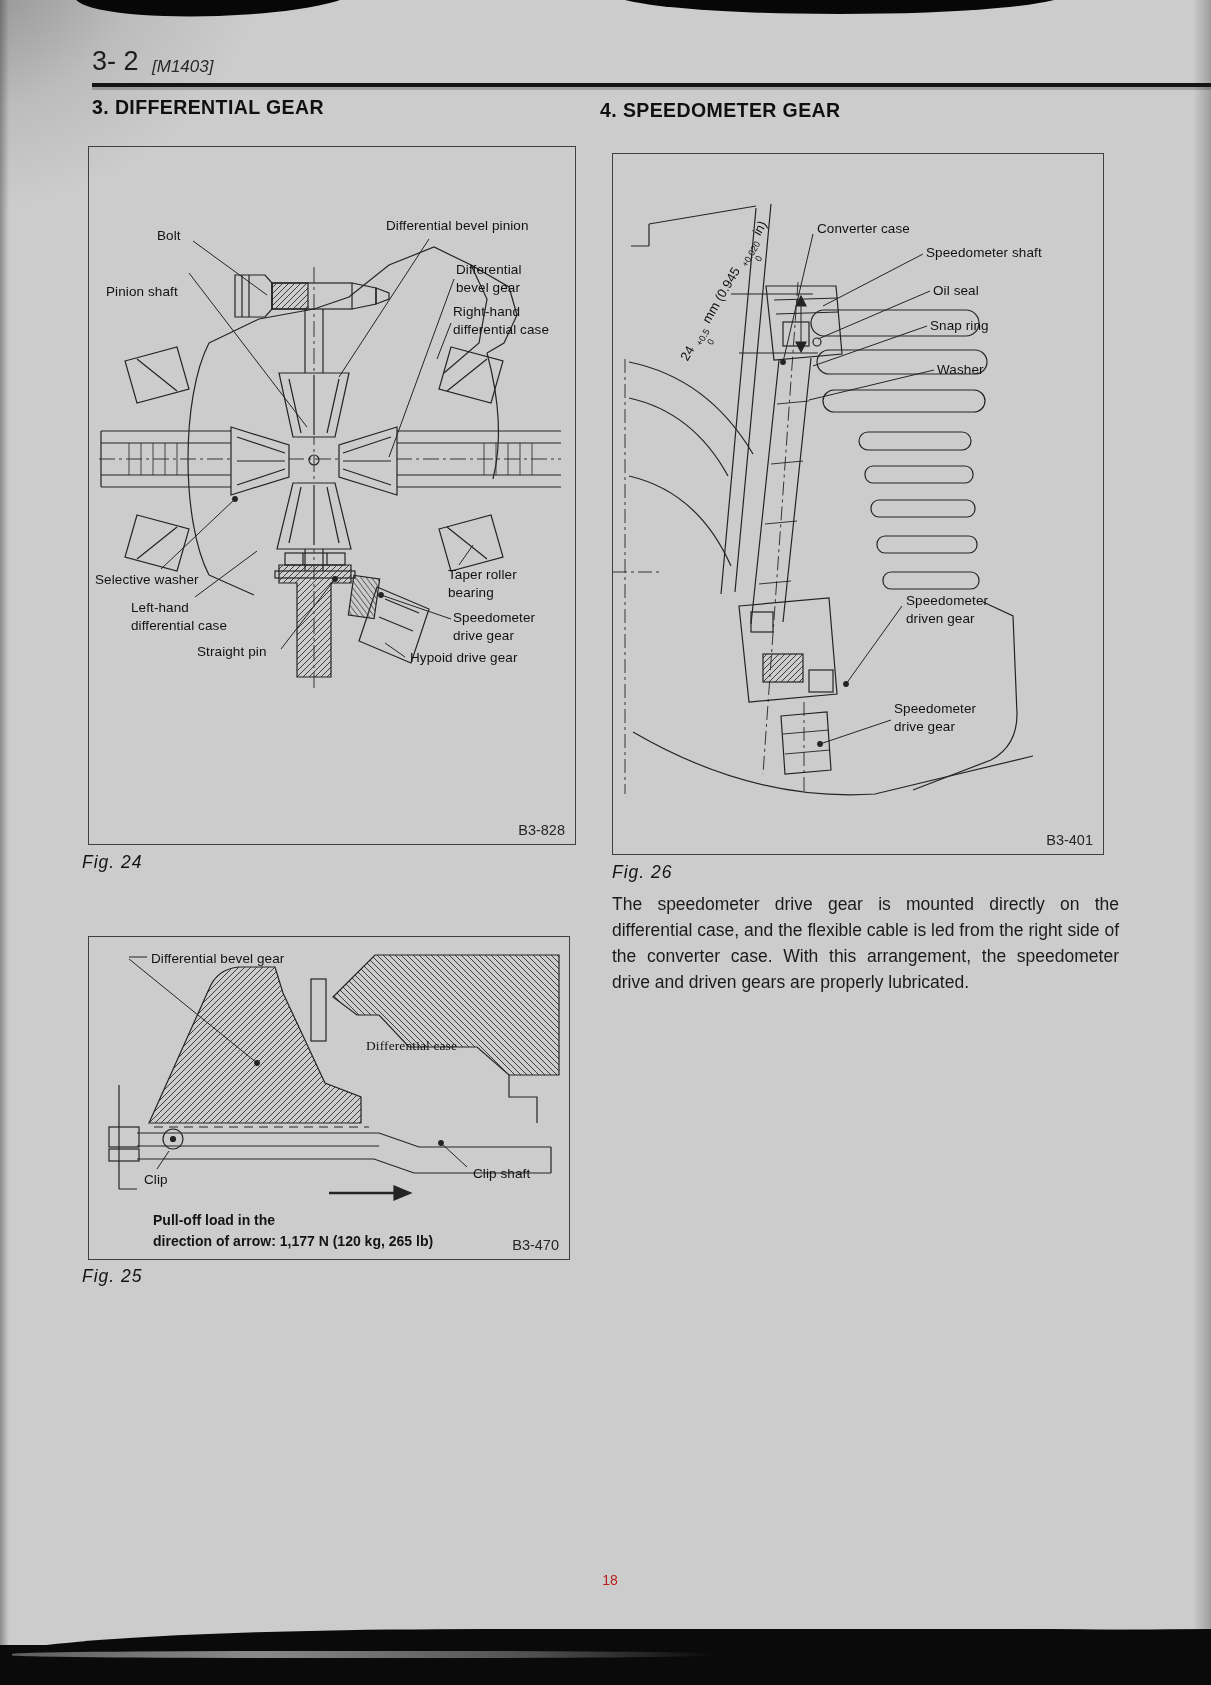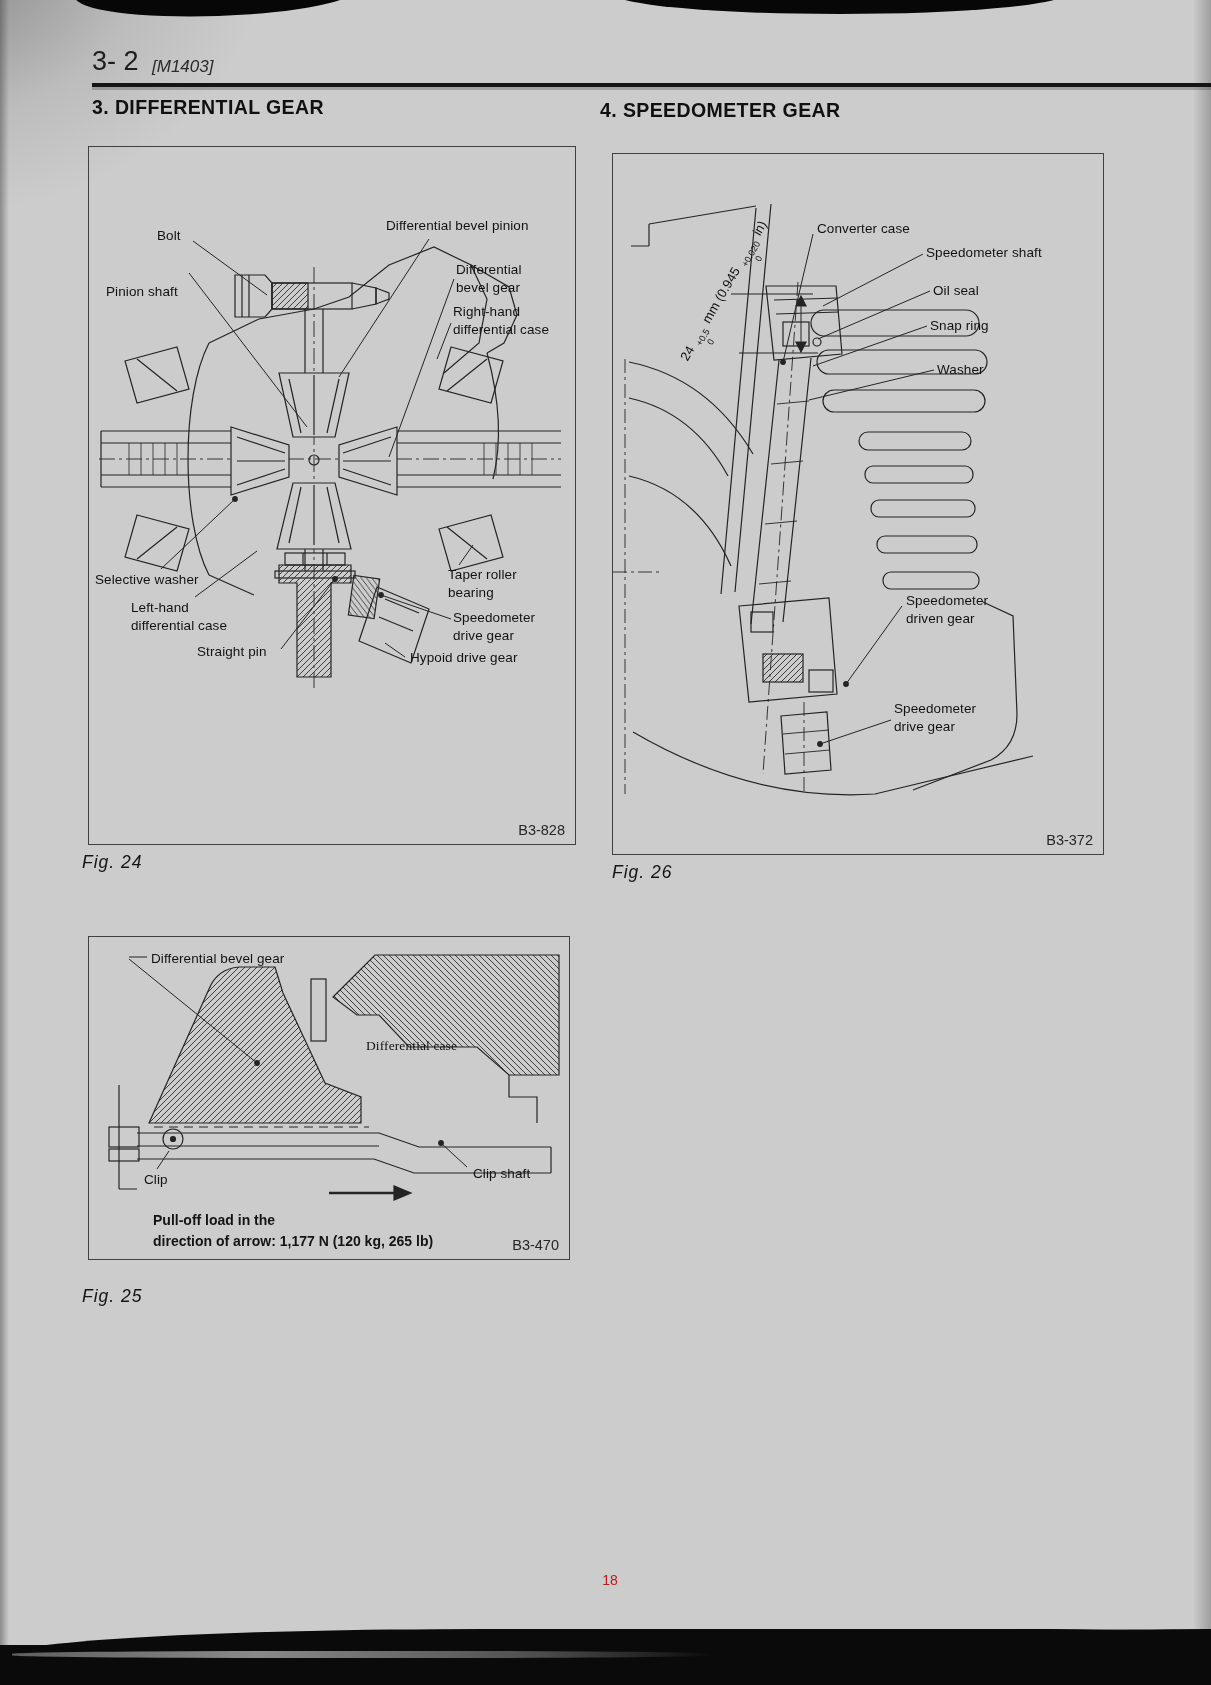--- a/index.html
+++ b/index.html
@@ -198,21 +198,21 @@
       </g>
     </svg>
     <div class="lbl" style="left:62px;top:13px;">Differential bevel gear</div>
     <div class="lbl" style="left:277px;top:100px;font-family:Liberation Serif, serif;">Differential case</div>
     <div class="lbl" style="left:55px;top:234px;">Clip</div>
     <div class="lbl" style="left:384px;top:228px;">Clip shaft</div>
     <div class="note" style="left:64px;top:272px;">Pull-off load in the</div>
     <div class="note" style="left:64px;top:293px;">direction of arrow: 1,177 N (120 kg, 265 lb)</div>
     <div class="ref">B3-470</div>
   </div>
-  <div class="figcap" style="left:82px;top:1266px;margin-top:20px;">Fig. 25</div>
+  <div class="figcap" style="left:82px;top:1266px;">Fig. 25</div>
 
   <div class="figbox" style="left:612px;top:153px;width:490px;height:700px;">
     <svg width="490" height="700" viewBox="0 0 490 700">
       <defs>
         <pattern id="h1c" width="6" height="6" patternUnits="userSpaceOnUse">
           <path d="M0,6 L6,0" stroke="#2c2c2c" stroke-width="0.9"></path>
         </pattern>
       </defs>
       <g stroke="#242424" stroke-width="1.2" fill="none">
 
@@ -279,23 +279,24 @@
         </span>
       <span>in)</span>
     </div>
     <div class="lbl" style="left:204px;top:66px;">Converter case</div>
     <div class="lbl" style="left:313px;top:90px;">Speedometer shaft</div>
     <div class="lbl" style="left:320px;top:128px;">Oil seal</div>
     <div class="lbl" style="left:317px;top:163px;">Snap ring</div>
     <div class="lbl" style="left:324px;top:207px;">Washer</div>
     <div class="lbl" style="left:293px;top:438px;width:110px;">Speedometer driven gear</div>
     <div class="lbl" style="left:281px;top:546px;width:110px;">Speedometer drive gear</div>
-    <div class="ref">B3-372</div>
+    <div class="ref">B3-401</div>
   </div>
   <div class="figcap" style="left:612px;top:862px;">Fig. 26</div>
+  <div class="desc" style="left:612px;top:892px;width:507px;">The speedometer drive gear is mounted directly on the differential case, and the flexible cable is led from the right side of the converter case. With this arrangement, the speedometer drive and driven gears are properly lubricated.</div>
 
   <div class="pgnum">18</div>
 
   <div class="bottom-curve"></div>
   <div class="bottom-bump"></div>
   <div class="bottom-black"></div>
   <div class="bottom-sheen"></div>
 
 </div>
 

